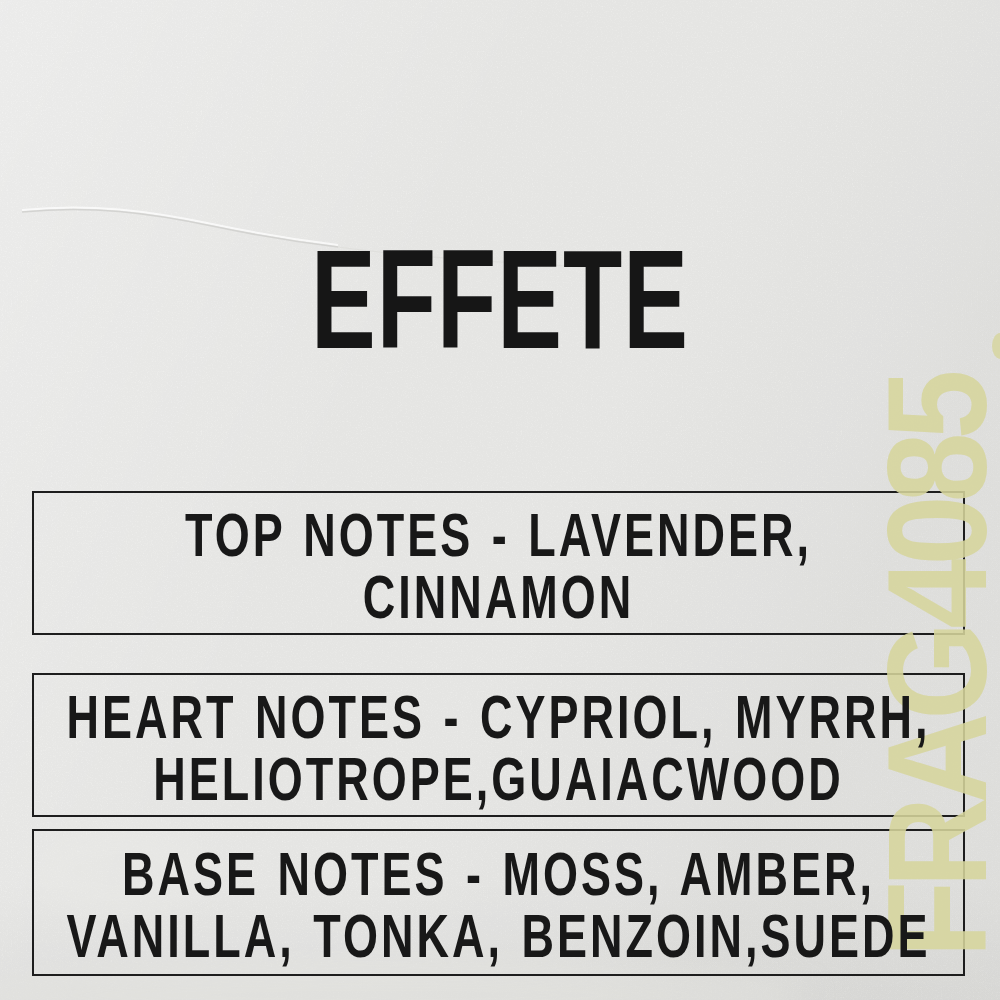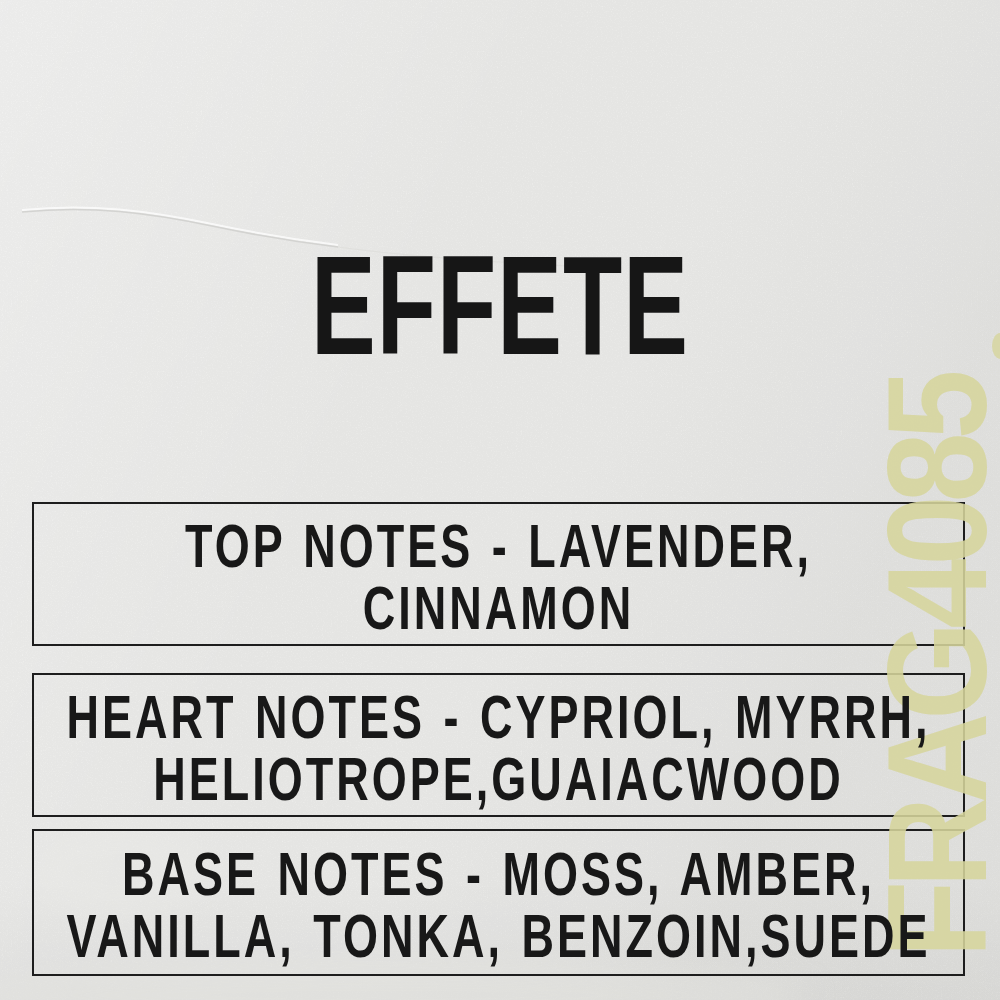--- a/index.html
+++ b/index.html
@@ -26,20 +26,21 @@
     inset: 0;
     pointer-events: none;
   }
   
   .title-wrap {
     position: absolute;
     left: 0; right: 0;
     top: 247px;
     height: 104px;
     display: flex;
+    align-items: center;
     justify-content: center;
   }
   .title-text {
     font-size: 97px;
     font-weight: bold;
     letter-spacing: 1px;
     color: #161616;
     transform: scale(1, 1.45) translateY(1px);
     white-space: nowrap;
   }
@@ -70,21 +71,21 @@
   .note-box {
     position: absolute;
     left: 32px;
     width: 929px;
     border: 2px solid #1d1d1d;
     display: flex;
     align-items: center;
     justify-content: center;
     background: transparent;
   }
-  .note-box.box-1 { top: 502px; height: 140px; justify-content: center; }
+  .note-box.box-1 { top: 491px; height: 140px; justify-content: center; }
   .note-box.box-2 { top: 653px; height: 140px; margin-top: 20px; }
   .note-box.box-3 { top: 829px; height: 143px; }
   .note-inner {
     transform: scale(1, 1.35);
     text-align: center;
     margin-top: 7px;
     position: relative;
     z-index: 3;
   }
   .note-line {

